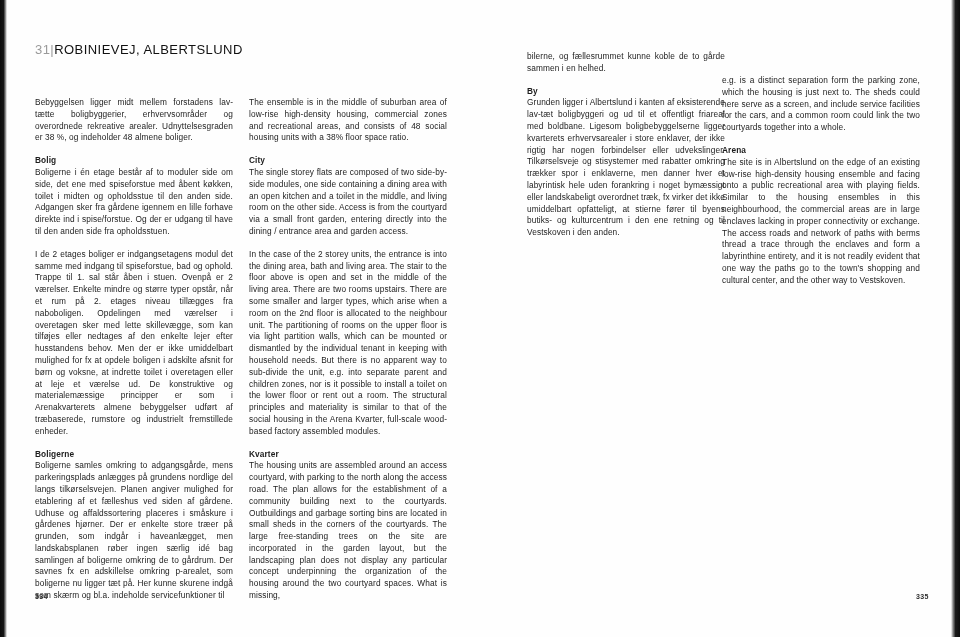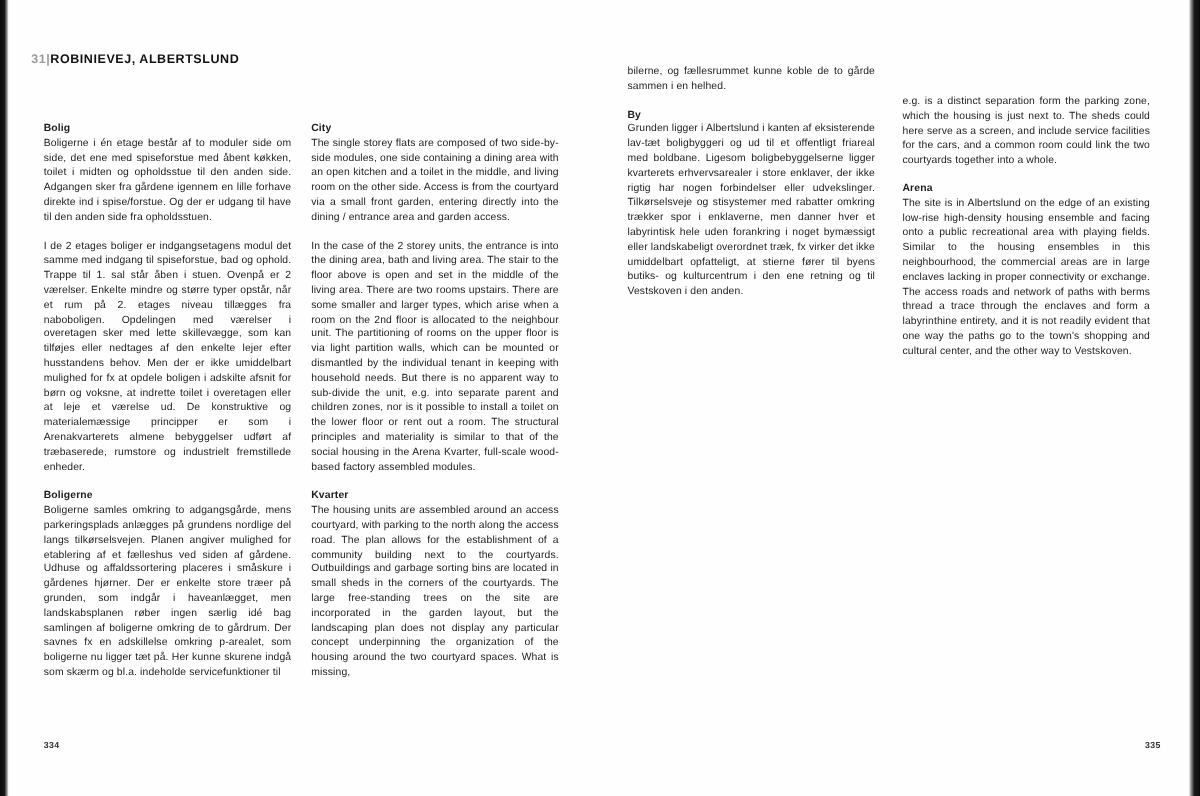--- a/index.html
+++ b/index.html
@@ -12,41 +12,41 @@
     -webkit-font-smoothing: antialiased;
   }
   .spread { position: absolute; inset: 0; background: #fefefe; }
 
   
   .edge { position: absolute; top: 0; bottom: 0; }
   .edge-left  { left: 0;  width: 7px; background: linear-gradient(90deg, #0c0c0c 0%, #161616 50%, #7d7d7d 75%, rgba(255,255,255,0) 100%); }
   .edge-right { right: 0; width: 9px; background: linear-gradient(270deg, #0c0c0c 0%, #1a1a1a 50%, #8a8a8a 78%, rgba(255,255,255,0) 100%); }
 
   .chapter-header {
-    position: absolute; left: 25px; top: 42px;
-    font-size: 10px; font-weight: bold; letter-spacing: 0.45px;
+    position: absolute; left: 35px; top: 42px;
+    font-size: 13px; font-weight: normal; letter-spacing: 0.45px;
     color: #111; white-space: nowrap;
   }
   .chapter-number { color: #9a9a9a; }
 
   .col {
     position: absolute; width: 198px;
     font-size: 8.3px; line-height: 11.8px;
     color: #1c1c1c;
     text-align: justify;
     letter-spacing: 0.1px;
   }
   .col .blk { margin: 0; }
   .col .blk + .blk { margin-top: 11px; }
   .col .heading { font-weight: bold; }
   .col .heading + .para { margin-top: 0; }
 
   .col-1 { left: 35px;  top: 97px; }
   .col-2 { left: 249px; top: 97px; }
-  .col-3 { left: 502px; top: 51px; }
+  .col-3 { left: 527px; top: 51px; }
   .col-4 { left: 722px; top: 51px; margin-top: 24px; }
 
   .page-number {
     position: absolute; top: 593px;
     font-size: 7px; font-weight: bold; color: #2e2e2e;
     letter-spacing: 0.3px;
   }
   .pn-left  { left: 35px; }
   .pn-right { left: 916px; }
 </style>
@@ -55,28 +55,30 @@
 
 <div class="spread">
 
   <div class="edge edge-left"></div>
   <div class="edge edge-right"></div>
 
   <div>
     <div class="chapter-header"><span class="chapter-number">31|</span><span class="chapter-title">ROBINIEVEJ, ALBERTSLUND</span></div>
 
     <div class="col col-1" lang="da">
+        <div class="blk para">Bebyggelsen ligger midt mellem forstadens lav-tætte boligbyggerier, erhvervsområder og overordnede rekreative arealer. Udnyttelsesgraden er 38 %, og indeholder 48 almene boliger.</div>
         <div class="blk heading">Bolig</div>
         <div class="blk para">Boligerne i én etage består af to moduler side om side, det ene med spiseforstue med åbent køkken, toilet i midten og opholdsstue til den anden side. Adgangen sker fra gårdene igennem en lille forhave direkte ind i spise/forstue. Og der er udgang til have til den anden side fra opholdsstuen.</div>
         <div class="blk para">I de 2 etages boliger er indgangsetagens modul det samme med indgang til spiseforstue, bad og ophold. Trappe til 1. sal står åben i stuen. Ovenpå er 2 værelser. Enkelte mindre og større typer opstår, når et rum på 2. etages niveau tillægges fra naboboligen. Opdelingen med værelser i overetagen sker med lette skillevægge, som kan tilføjes eller nedtages af den enkelte lejer efter husstandens behov. Men der er ikke umiddelbart mulighed for fx at opdele boligen i adskilte afsnit for børn og voksne, at indrette toilet i overetagen eller at leje et værelse ud. De konstruktive og materialemæssige principper er som i Arenakvarterets almene bebyggelser udført af træbaserede, rumstore og industrielt fremstillede enheder.</div>
         <div class="blk heading">Boligerne</div>
         <div class="blk para">Boligerne samles omkring to adgangsgårde, mens parkeringsplads anlægges på grundens nordlige del langs tilkørselsvejen. Planen angiver mulighed for etablering af et fælleshus ved siden af gårdene. Udhuse og affaldssortering placeres i småskure i gårdenes hjørner. Der er enkelte store træer på grunden, som indgår i haveanlægget, men landskabsplanen røber ingen særlig idé bag samlingen af boligerne omkring de to gårdrum. Der savnes fx en adskillelse omkring p-arealet, som boligerne nu ligger tæt på. Her kunne skurene indgå som skærm og bl.a. indeholde servicefunktioner til</div>
       </div>
 
     <div class="col col-2" lang="en">
+        <div class="blk para">The ensemble is in the middle of suburban area of low-rise high-density housing, commercial zones and recreational areas, and consists of 48 social housing units with a 38% floor space ratio.</div>
         <div class="blk heading">City</div>
         <div class="blk para">The single storey flats are composed of two side-by-side modules, one side containing a dining area with an open kitchen and a toilet in the middle, and living room on the other side. Access is from the courtyard via a small front garden, entering directly into the dining / entrance area and garden access.</div>
         <div class="blk para">In the case of the 2 storey units, the entrance is into the dining area, bath and living area. The stair to the floor above is open and set in the middle of the living area. There are two rooms upstairs. There are some smaller and larger types, which arise when a room on the 2nd floor is allocated to the neighbour unit. The partitioning of rooms on the upper floor is via light partition walls, which can be mounted or dismantled by the individual tenant in keeping with household needs. But there is no apparent way to sub-divide the unit, e.g. into separate parent and children zones, nor is it possible to install a toilet on the lower floor or rent out a room. The structural principles and materiality is similar to that of the social housing in the Arena Kvarter, full-scale wood-based factory assembled modules.</div>
         <div class="blk heading">Kvarter</div>
         <div class="blk para">The housing units are assembled around an access courtyard, with parking to the north along the access road. The plan allows for the establishment of a community building next to the courtyards. Outbuildings and garbage sorting bins are located in small sheds in the corners of the courtyards. The large free-standing trees on the site are incorporated in the garden layout, but the landscaping plan does not display any particular concept underpinning the organization of the housing around the two courtyard spaces. What is missing,</div>
       </div>
 
     <div class="page-number pn-left">334</div>
   </div>
 

